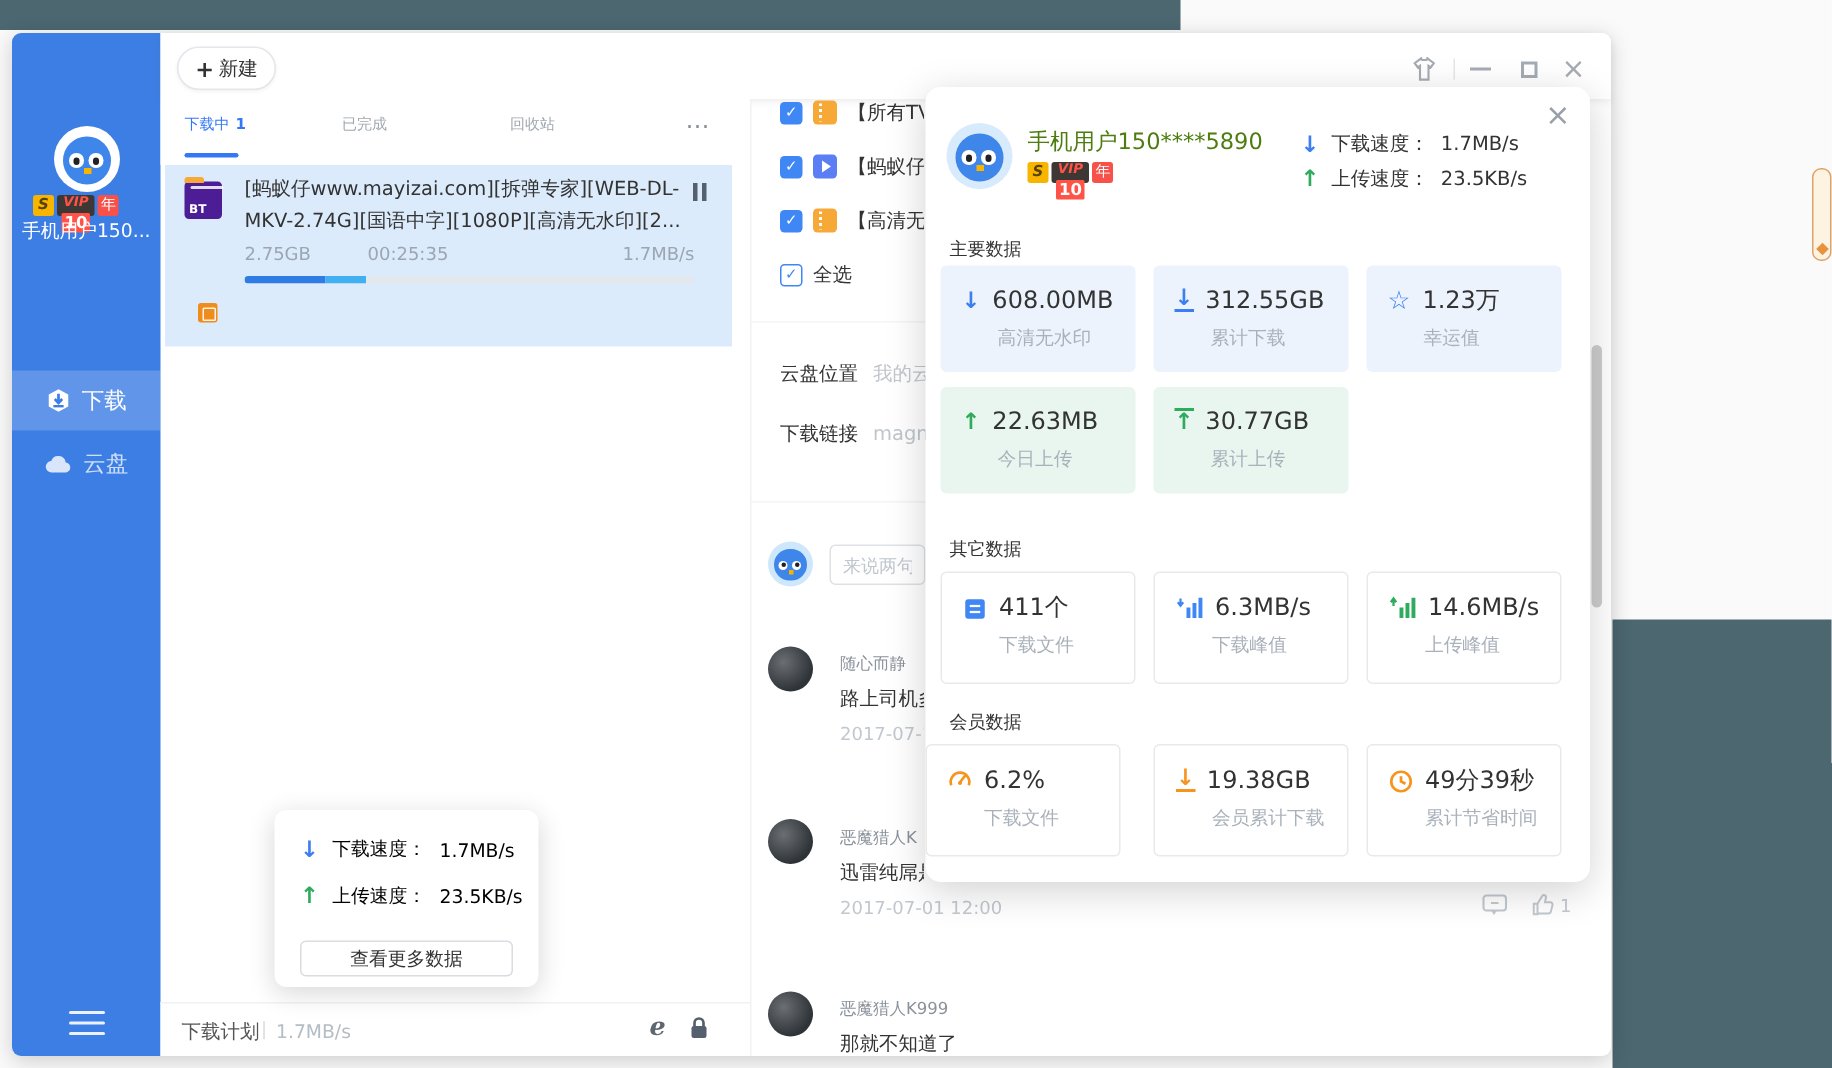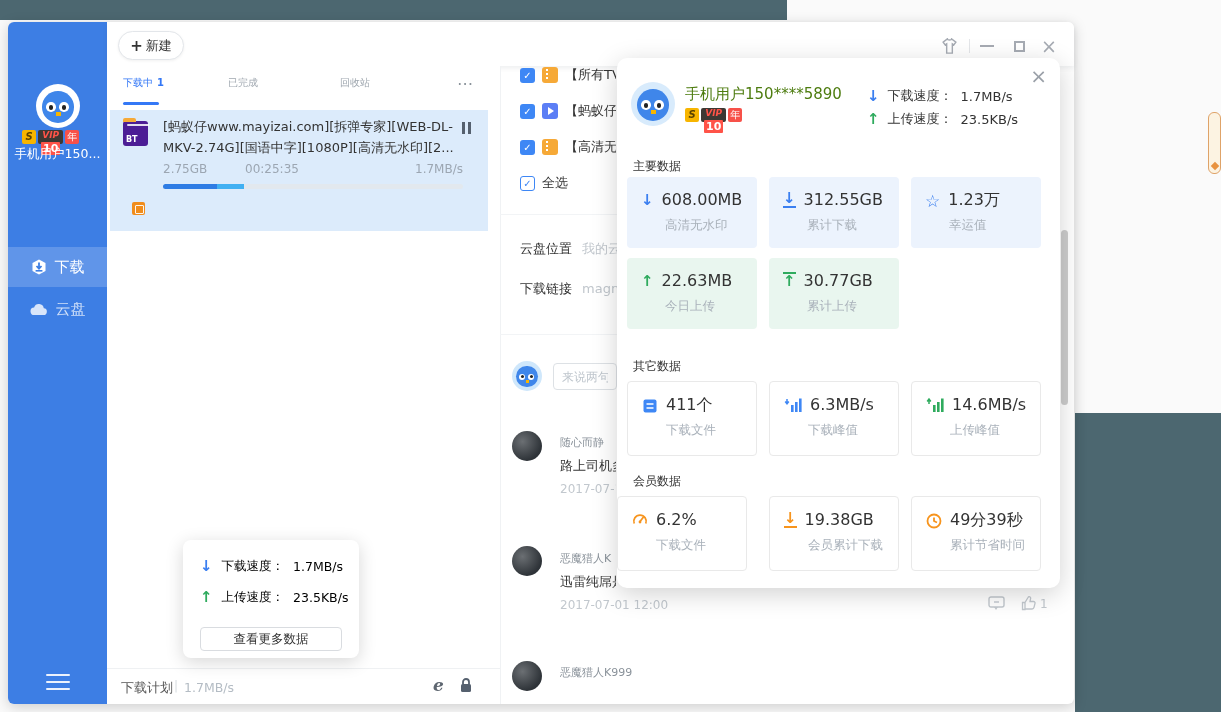--- a/index.html
+++ b/index.html
@@ -372,20 +372,21 @@
     <span style="display:flex; align-items:center; gap:4px; cursor:pointer;">
       <svg class="icn" width="15" height="15" viewBox="0 0 15 15">
         <path d="M1.5 6.5 h2.5 v7 H1.5 z M4 13 h7 a2 2 0 0 0 2-1.6 l1-4 a1.5 1.5 0 0 0-1.5-1.9 H9 l.6-3 A1.4 1.4 0 0 0 7 1.5 L4 6.5" fill="none" stroke="#C2C8CE" stroke-width="1.3"></path>
       </svg>
       <span>1</span>
     </span>
   </div>
 
   <div class="cm-avatar photo" style="top:639px;"></div>
   <div class="cm-name wide" style="top:643px;">恶魔猎人K999</div>
+  <div class="cm-text wide" style="top:665px;">那就不知道了</div>
 
   <div class="abs pane-scroll"></div>
 
   <div class="abs panel">
     <div class="p-close">×</div>
     <div class="p-avatar">
       <div class="bird">
         <div class="body"></div>
           <div class="eye l"></div>
           <div class="eye r"></div>

